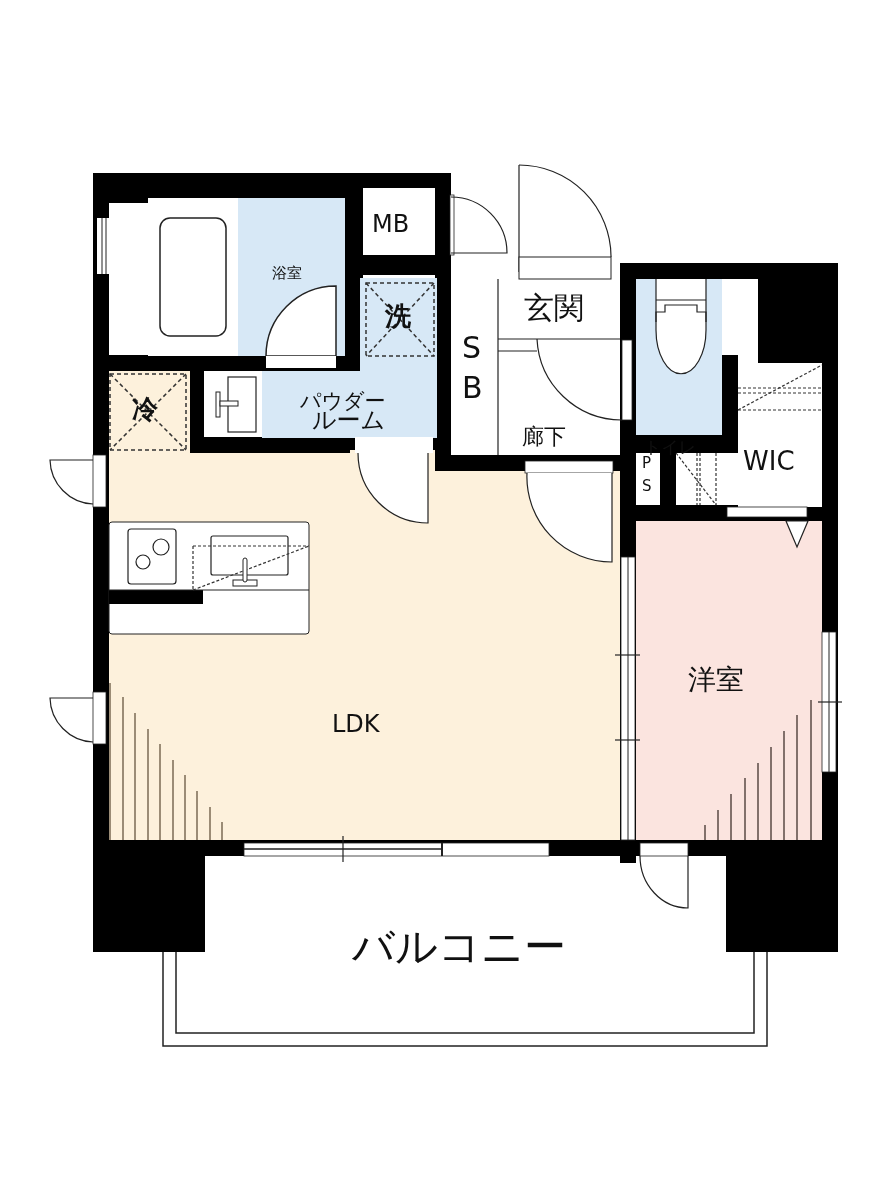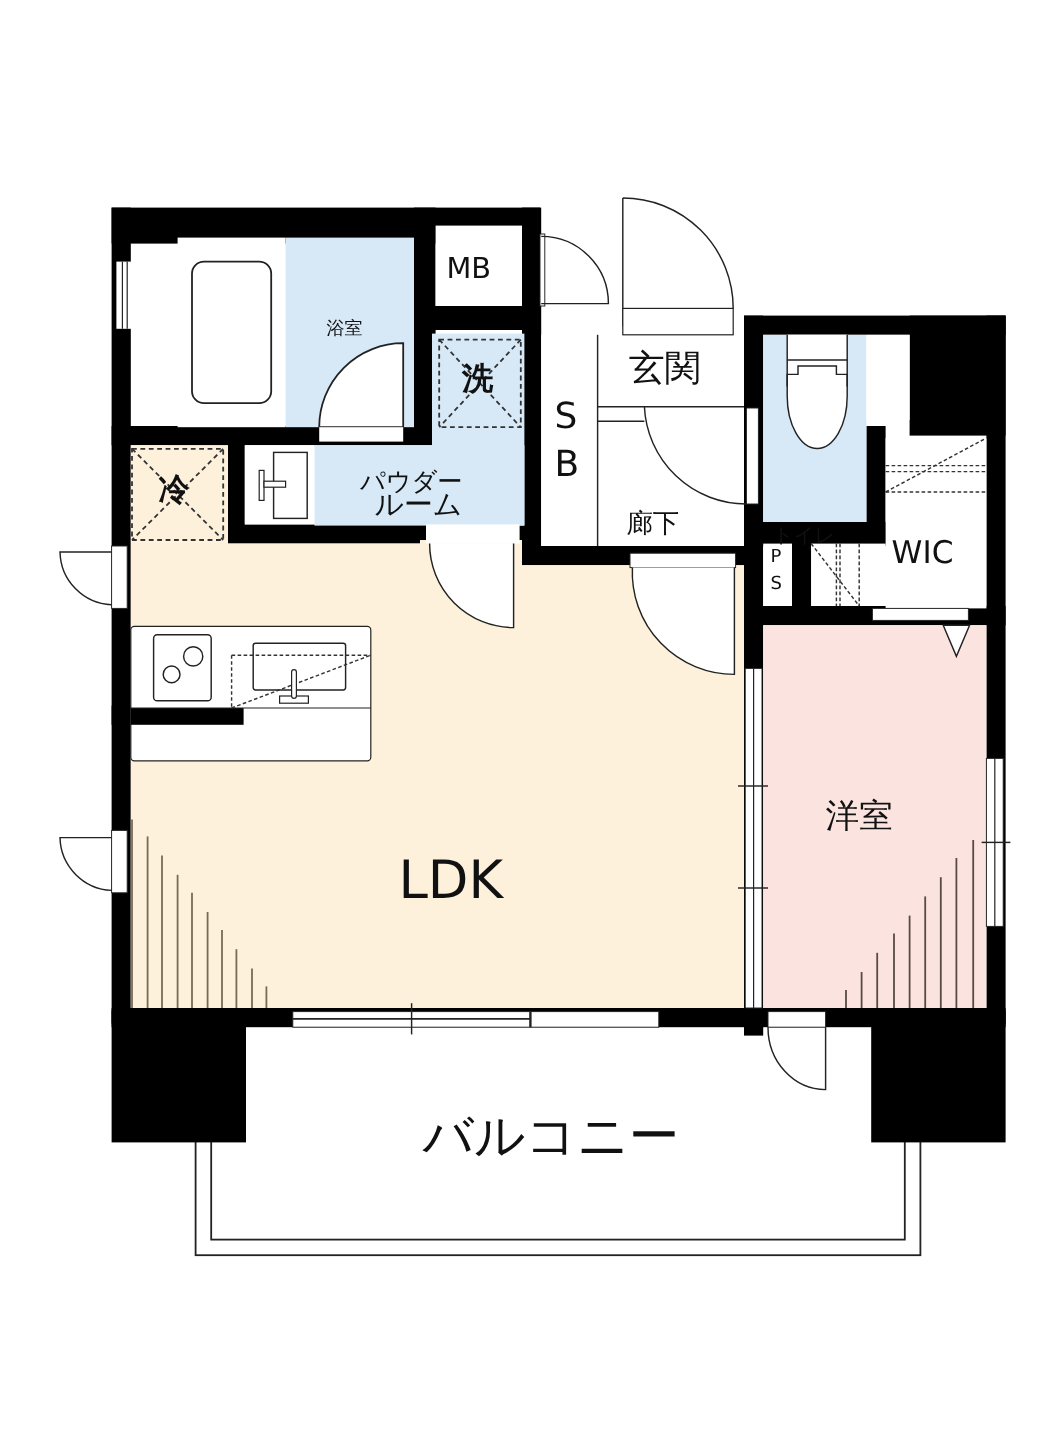--- a/index.html
+++ b/index.html
@@ -211,15 +211,15 @@
 <div class="lbl" style="left:312px;top:408px;font-size:24px;">ルーム</div>
 <div class="lbl" style="left:132px;top:396px;font-size:26px;font-weight:bold;">冷</div>
 <div class="lbl" style="left:462px;top:333px;font-size:30px;">S</div>
 <div class="lbl" style="left:462px;top:373px;font-size:30px;">B</div>
 <div class="lbl" style="left:524px;top:293px;font-size:30px;">玄関</div>
 <div class="lbl" style="left:522px;top:390px;font-size:22px;margin-top:36px;">廊下</div>
 <div class="lbl" style="left:644px;top:396px;font-size:17px;margin-top:43px;">トイレ</div>
 <div class="lbl" style="left:743px;top:448px;font-size:26px;">WIC</div>
 <div class="lbl" style="left:642px;top:456px;font-size:15px;">P</div>
 <div class="lbl" style="left:642px;top:479px;font-size:15px;">S</div>
-<div class="lbl" style="left:332px;top:712px;font-size:44px;">LDK</div>
+<div class="lbl" style="left:332px;top:712px;font-size:24px;">LDK</div>
 <div class="lbl" style="left:688px;top:666px;font-size:28px;">洋室</div>
 <div class="lbl" style="left:352px;top:926px;font-size:42px;">バルコニー</div>
 
 </body></html>

